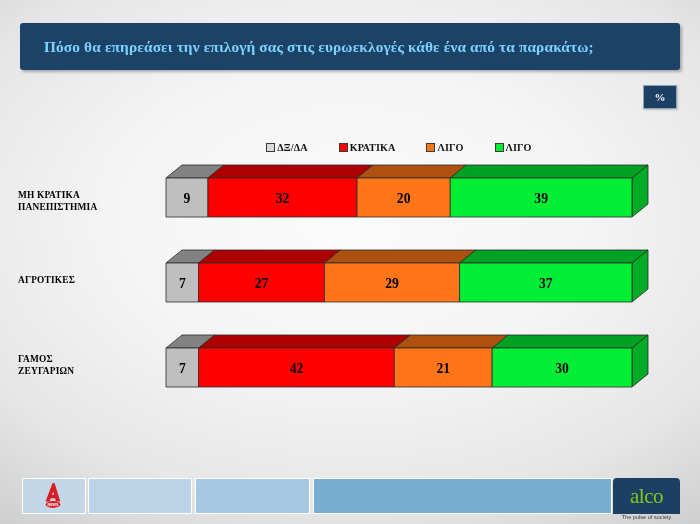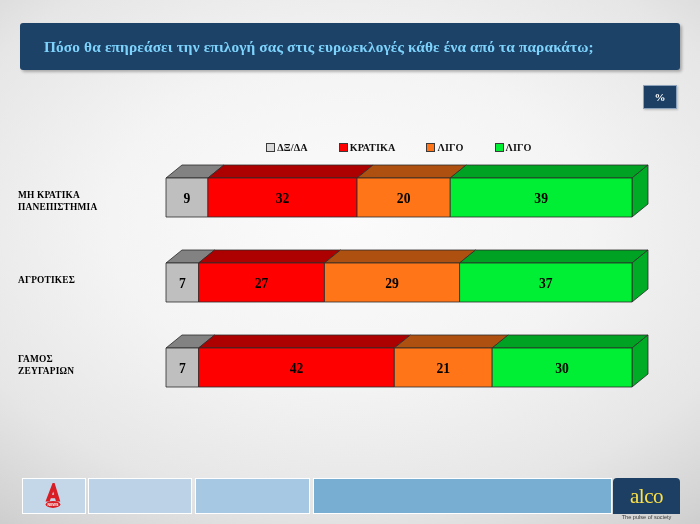--- a/index.html
+++ b/index.html
@@ -142,21 +142,21 @@
     top: 478px;
     width: 67px;
     height: 36px;
     background: #1d3f63;
     border-radius: 4px 4px 0 0;
     display: flex;
     align-items: center;
     justify-content: center;
   }
   #alco-word {
-    color: #fde047;
+    color: #84cc16;
     font-size: 21px;
     font-family: "Liberation Serif", serif;
     line-height: 1;
     letter-spacing: -0.5px;
   }
   #alco-tag {
     position: absolute;
     left: 613px;
     top: 514px;
     width: 67px;

